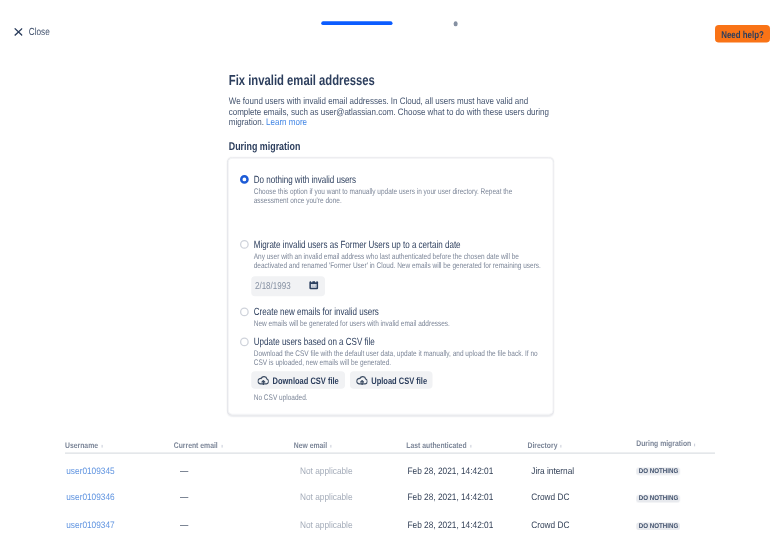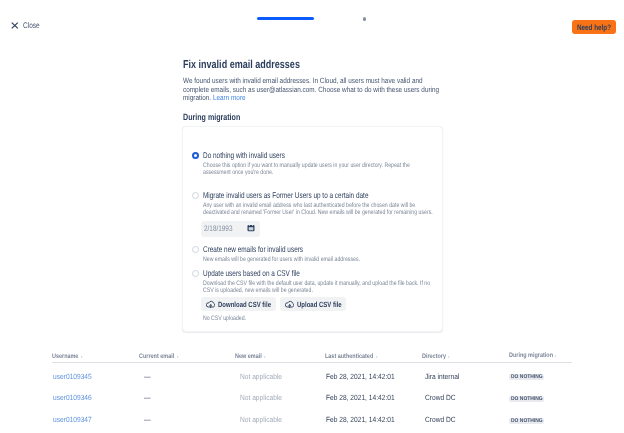--- a/index.html
+++ b/index.html
@@ -130,21 +130,21 @@
     </div>
   </div>
 
   <div class="content">
     <h1 class="title">Fix invalid email addresses</h1>
     <p class="lede"><span>We found users with invalid email addresses. In Cloud, all users must have valid and complete emails, such as user@atlassian.com. Choose what to do with these users during migration.</span> <a class="learn" href="#">Learn more</a></p>
     <h2 class="sub">During migration</h2>
   </div>
 
   <div class="card">
-    <div class="opt" style="top:23px">
+    <div class="opt" style="top:11px">
       <span class="radio checked"></span>
       <div class="opt-body">
         <div class="opt-title">Do nothing with invalid users</div>
         <div class="opt-desc">Choose this option if you want to manually update users in your user directory. Repeat the assessment once you're done.</div>
       </div>
     </div>
 
 
     <div class="opt" style="top:63px">
       <span class="radio"></span>

